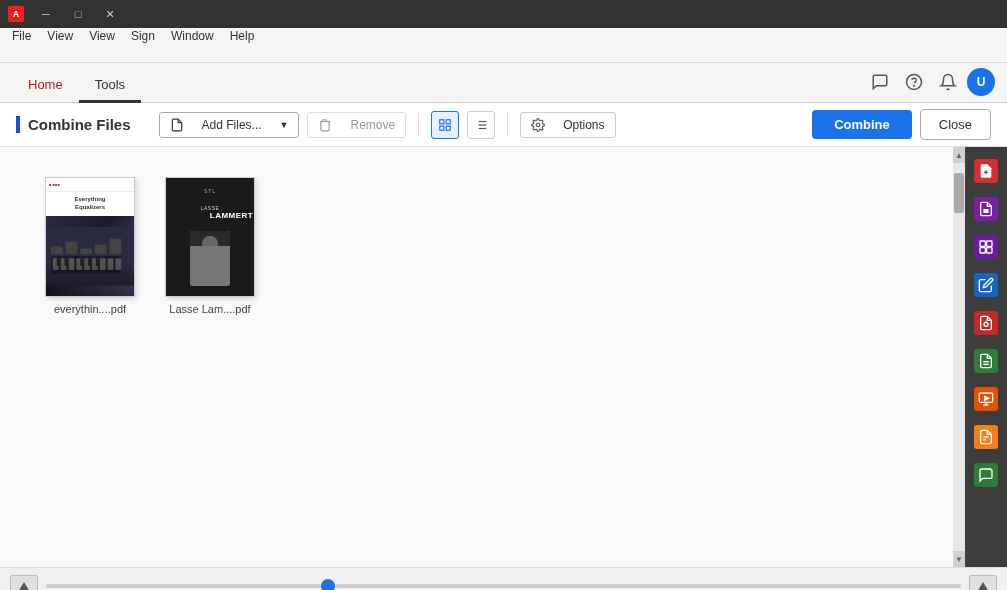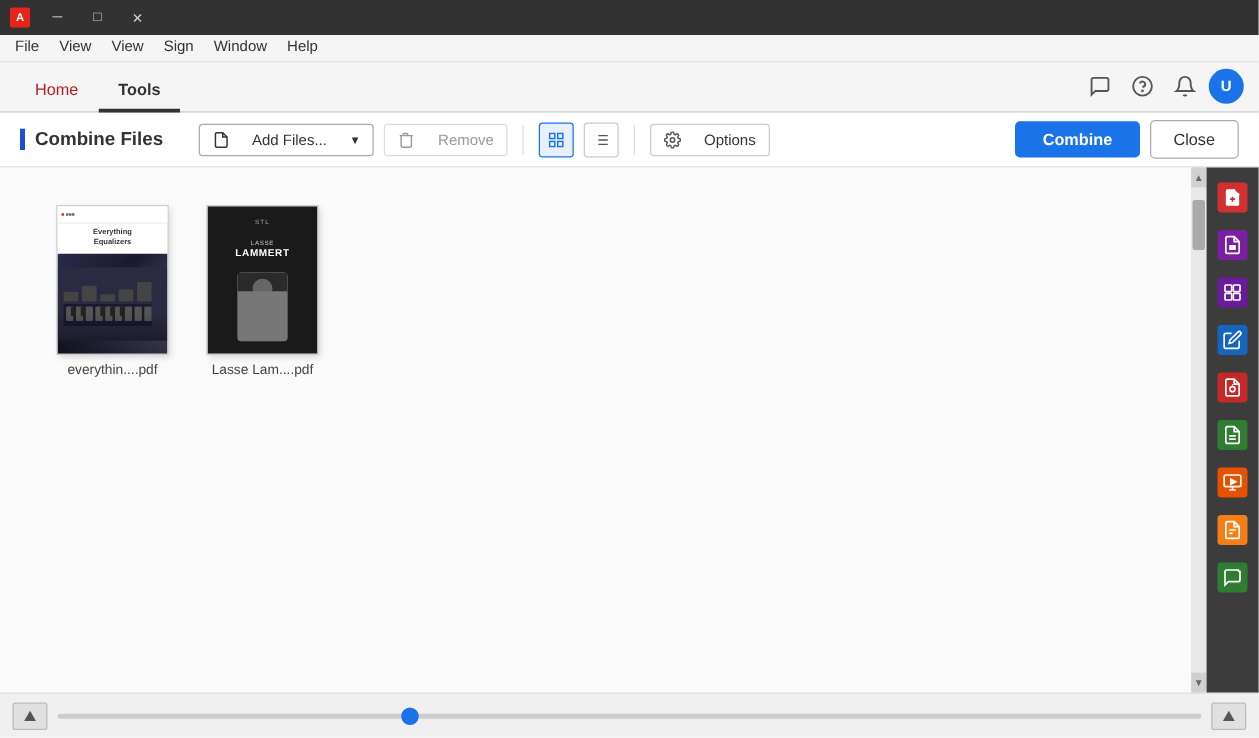--- a/index.html
+++ b/index.html
@@ -33,22 +33,22 @@
       background: transparent; border: none;
       color: #ccc; font-size: 11px; cursor: pointer;
       display: flex; align-items: center; justify-content: center;
     }
 
     
     #menu-bar {
       background: #f5f5f5;
       height: 22px;
       display: flex;
-      align-items: flex-start;
-      padding: 0 4px;
+      align-items: flex-end;
+      padding: 17px 4px;
       border-bottom: 1px solid #ddd;
     }
     #menu-bar .menu-item {
       padding: 2px 8px;
       font-size: 12px;
       color: #333;
       cursor: pointer;
     }
 
     
@@ -65,21 +65,21 @@
       padding: 8px 16px;
       font-size: 13px;
       color: #b91c1c;
       cursor: pointer;
       border-bottom: 3px solid transparent;
       margin-bottom: -1px;
     }
     .nav-tab.active {
       color: #333;
       border-bottom: 3px solid #333;
-      font-weight: 700;
+      font-weight: 400;
     }
     .nav-right {
       margin-left: auto;
       display: flex; align-items: center; gap: 4px;
       padding-bottom: 6px;
     }
     .nav-icon-btn {
       width: 30px; height: 28px;
       background: transparent; border: none;
       display: flex; align-items: center; justify-content: center;
@@ -509,21 +509,21 @@
       </div>
       <div class="file-name">everythin....pdf</div>
     </div>
 
     <div class="file-item">
       <div class="file-thumb">
         <div class="file2-thumb">
           <div style="font-size:5px; color:#aaa; text-transform:uppercase; letter-spacing:1px;">STL</div>
           <div class="file2-name">
             <div style="font-size:5px; color:#ccc; font-weight:normal; letter-spacing:0.5px;">LASSE</div>
-            <div style="font-size:8px; color:white; font-weight:900; letter-spacing:0.5px;">LAMMERT</div>
+            <div style="font-size:8px; color:white; font-weight:900; letter-spacing:0.5px;padding-left:43px;">LAMMERT</div>
           </div>
           <div class="file2-figure">
             <svg width="40" height="55" viewBox="0 0 40 55">
               <rect width="40" height="55" fill="#2a2a2a"></rect>
 
               <circle cx="20" cy="12" r="7" fill="#777"></circle>
               <path d="M6 55 Q8 30 20 28 Q32 30 34 55 Z" fill="#999"></path>
 
               <text x="20" y="44" text-anchor="middle" fill="#666" font-size="3" font-weight="bold">3AM</text>
               <text x="20" y="48" text-anchor="middle" fill="#666" font-size="3" font-weight="bold">REVENGE</text>

